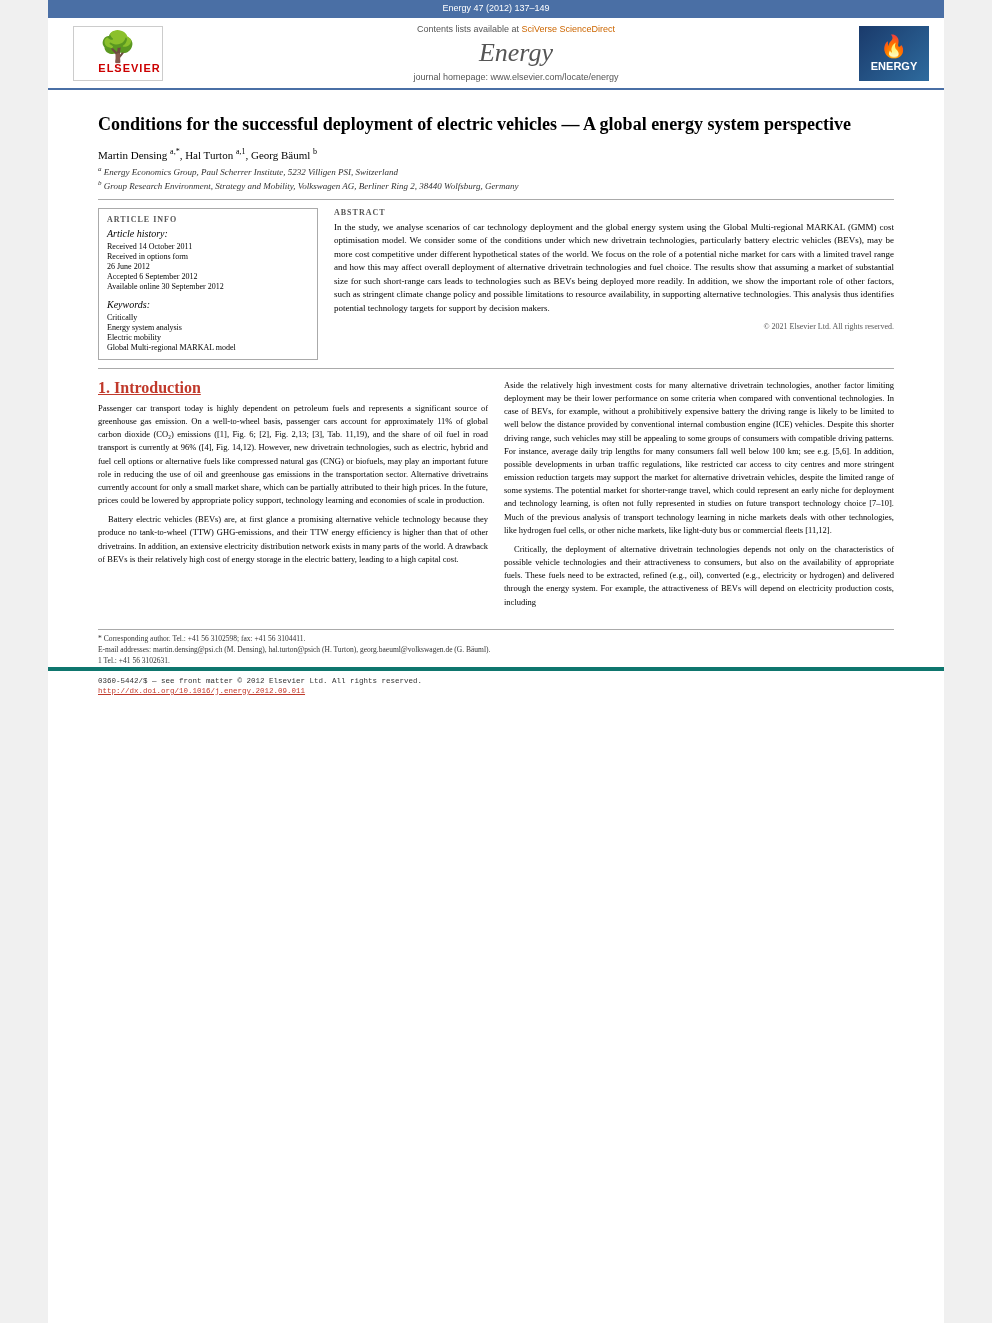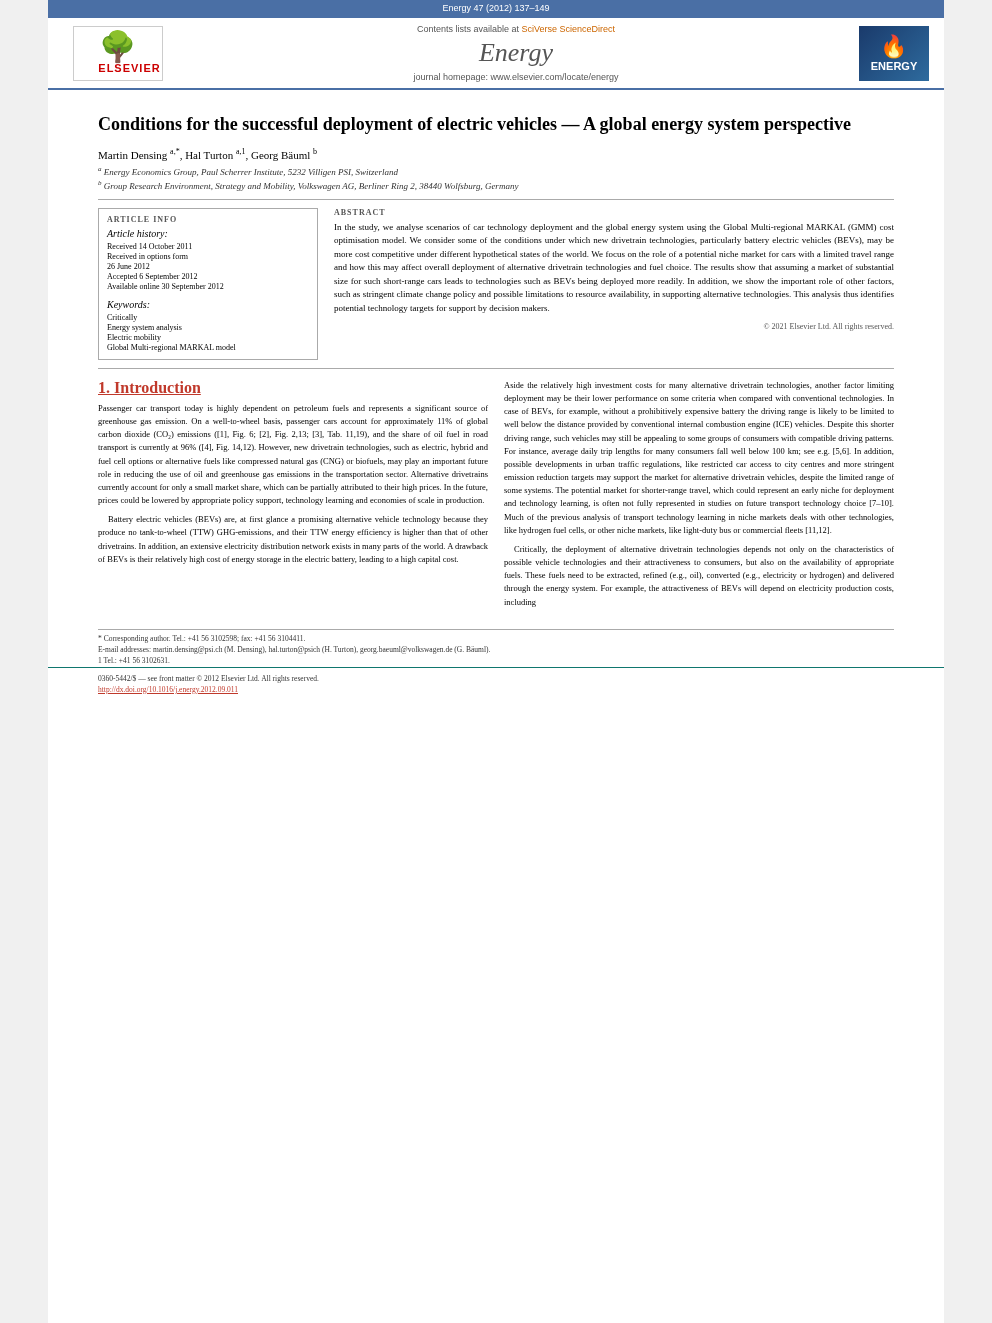--- a/index.html
+++ b/index.html
@@ -242,24 +242,25 @@
     }
     .body-text p {
       margin-bottom: 6px;
       text-indent: 10px;
     }
     .body-text p:first-child {
       text-indent: 0;
     }
     
     .footer {
-      border-top: 1px solid #0f766e;
+      border-top: 4px solid #0f766e;
       padding: 6px 50px;
       font-size: 8px;
       color: #333;
+      font-family: Liberation Mono, monospace;
     }
     .doi-link {
       color: #c0392b;
       text-decoration: underline;
       font-size: 7.5px;
     }
     .footer-issn {
       font-size: 7.5px;
       margin-bottom: 2px;
     }

